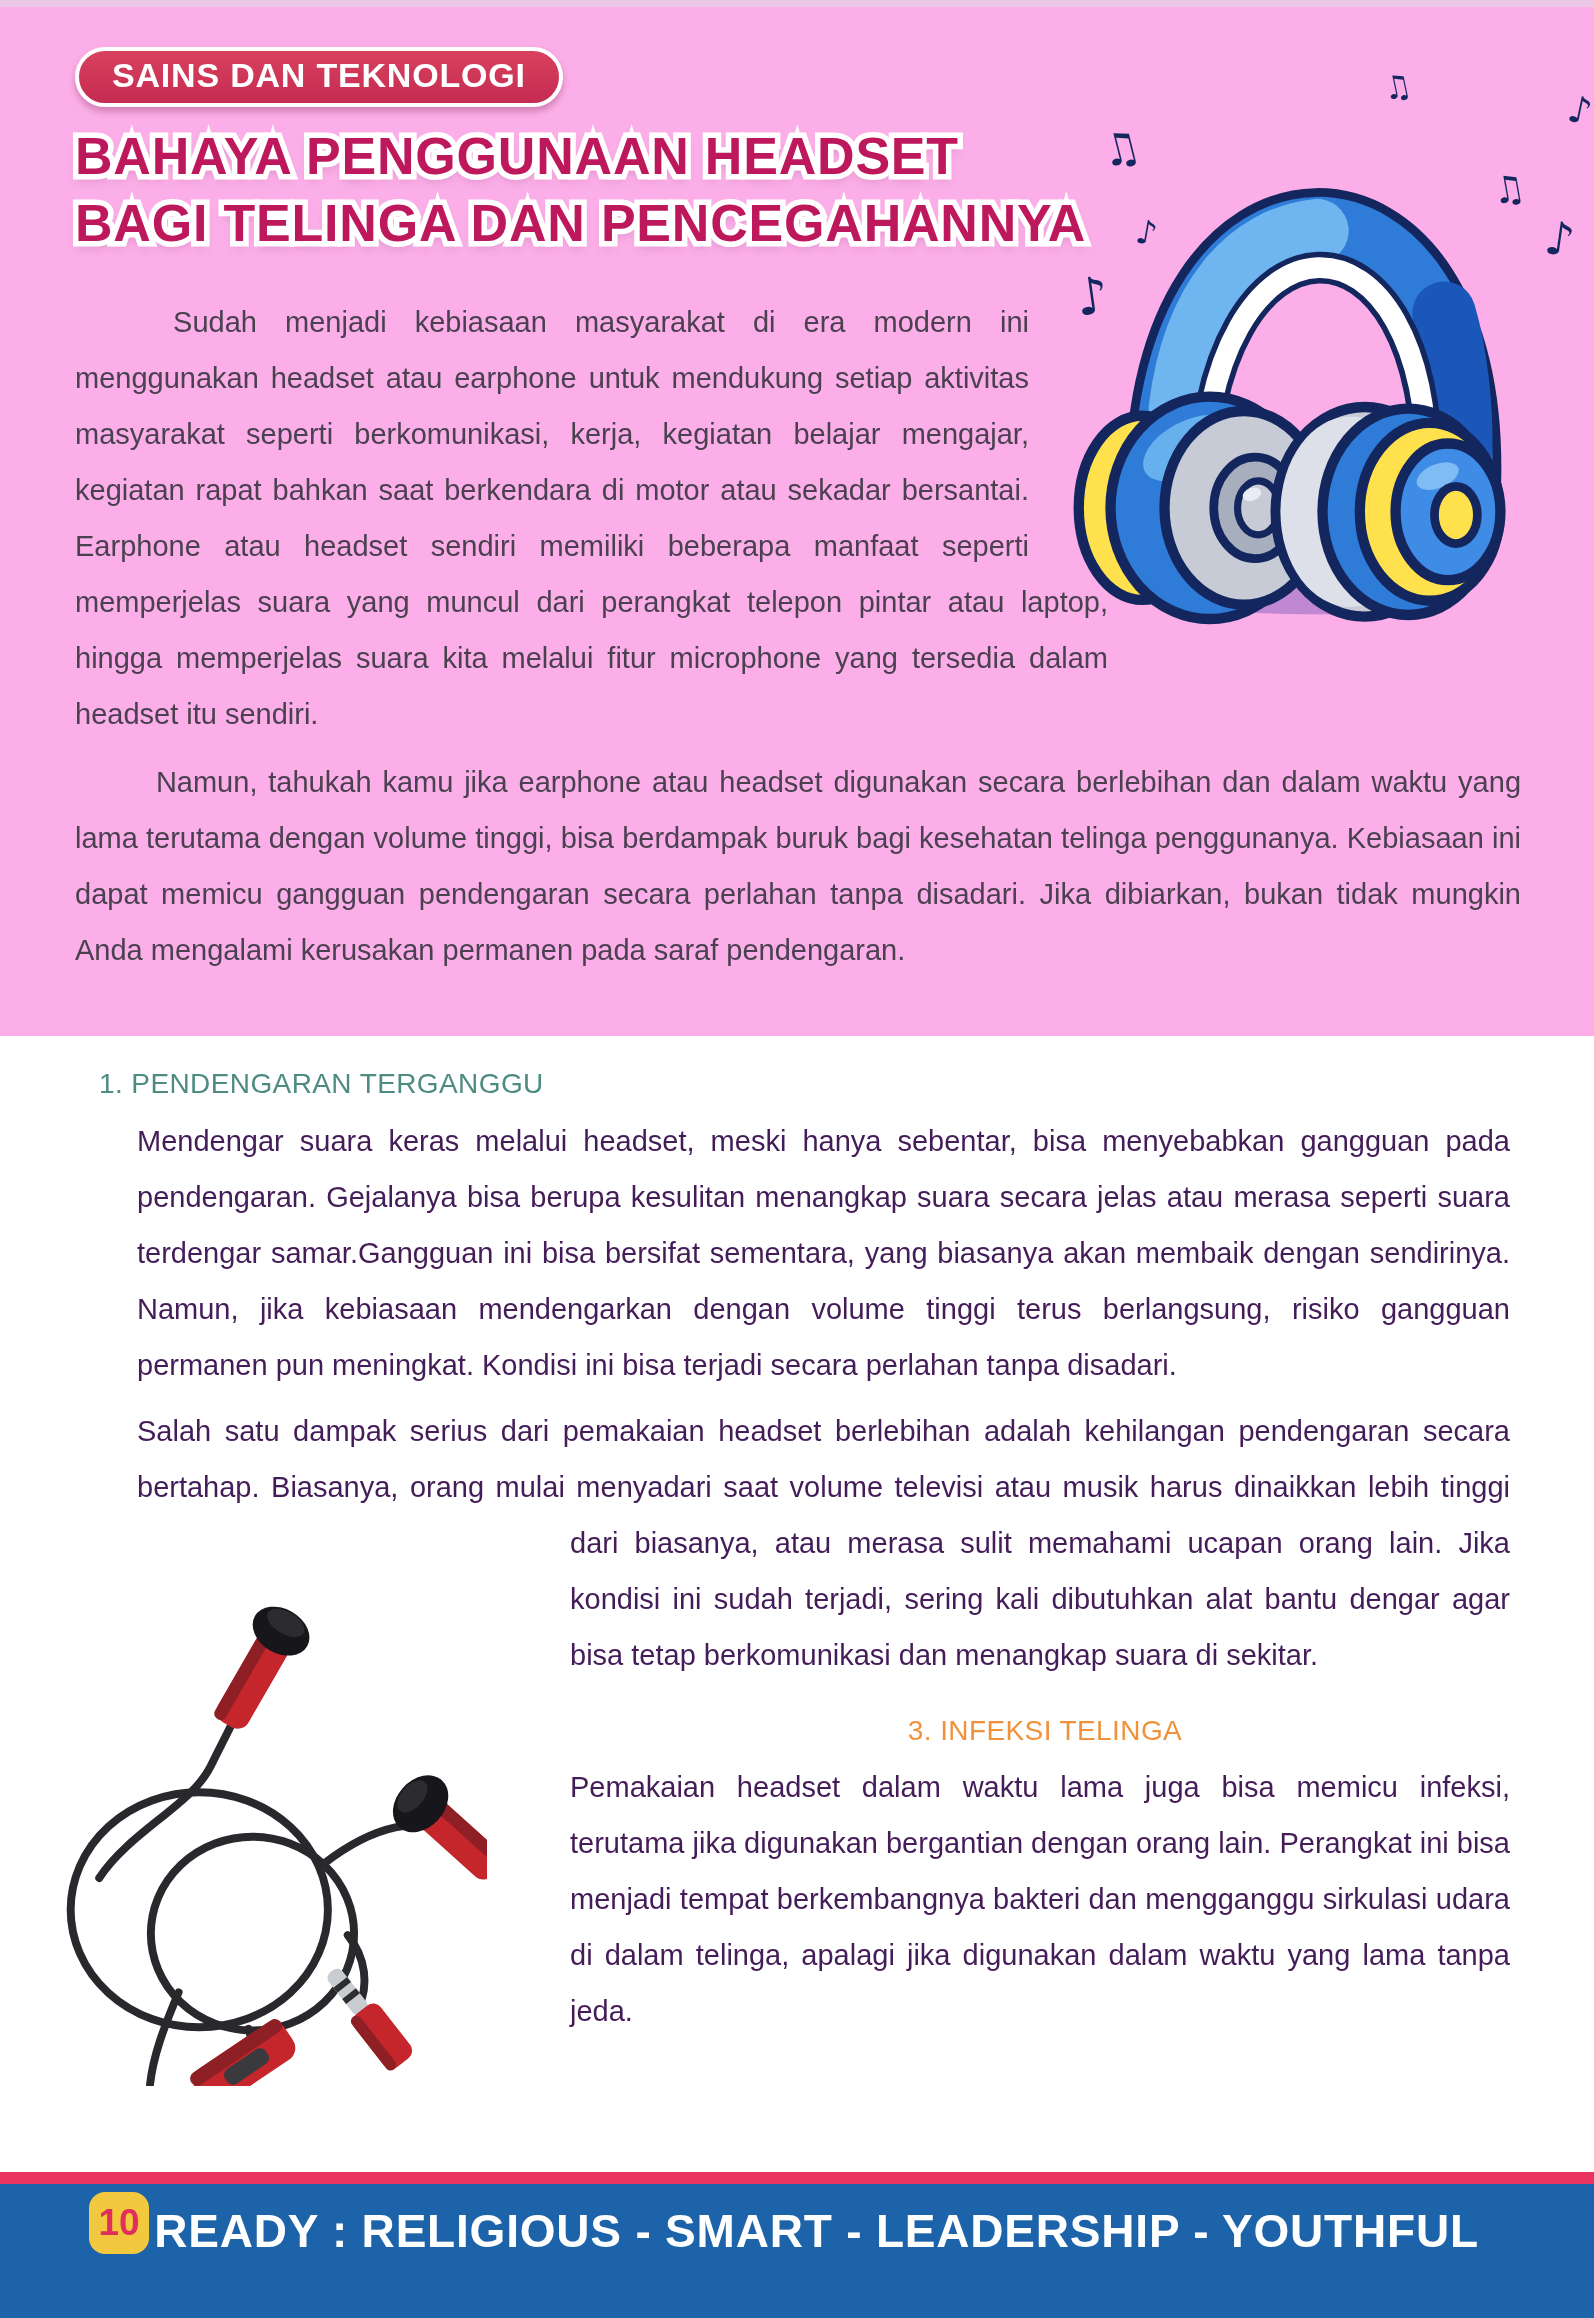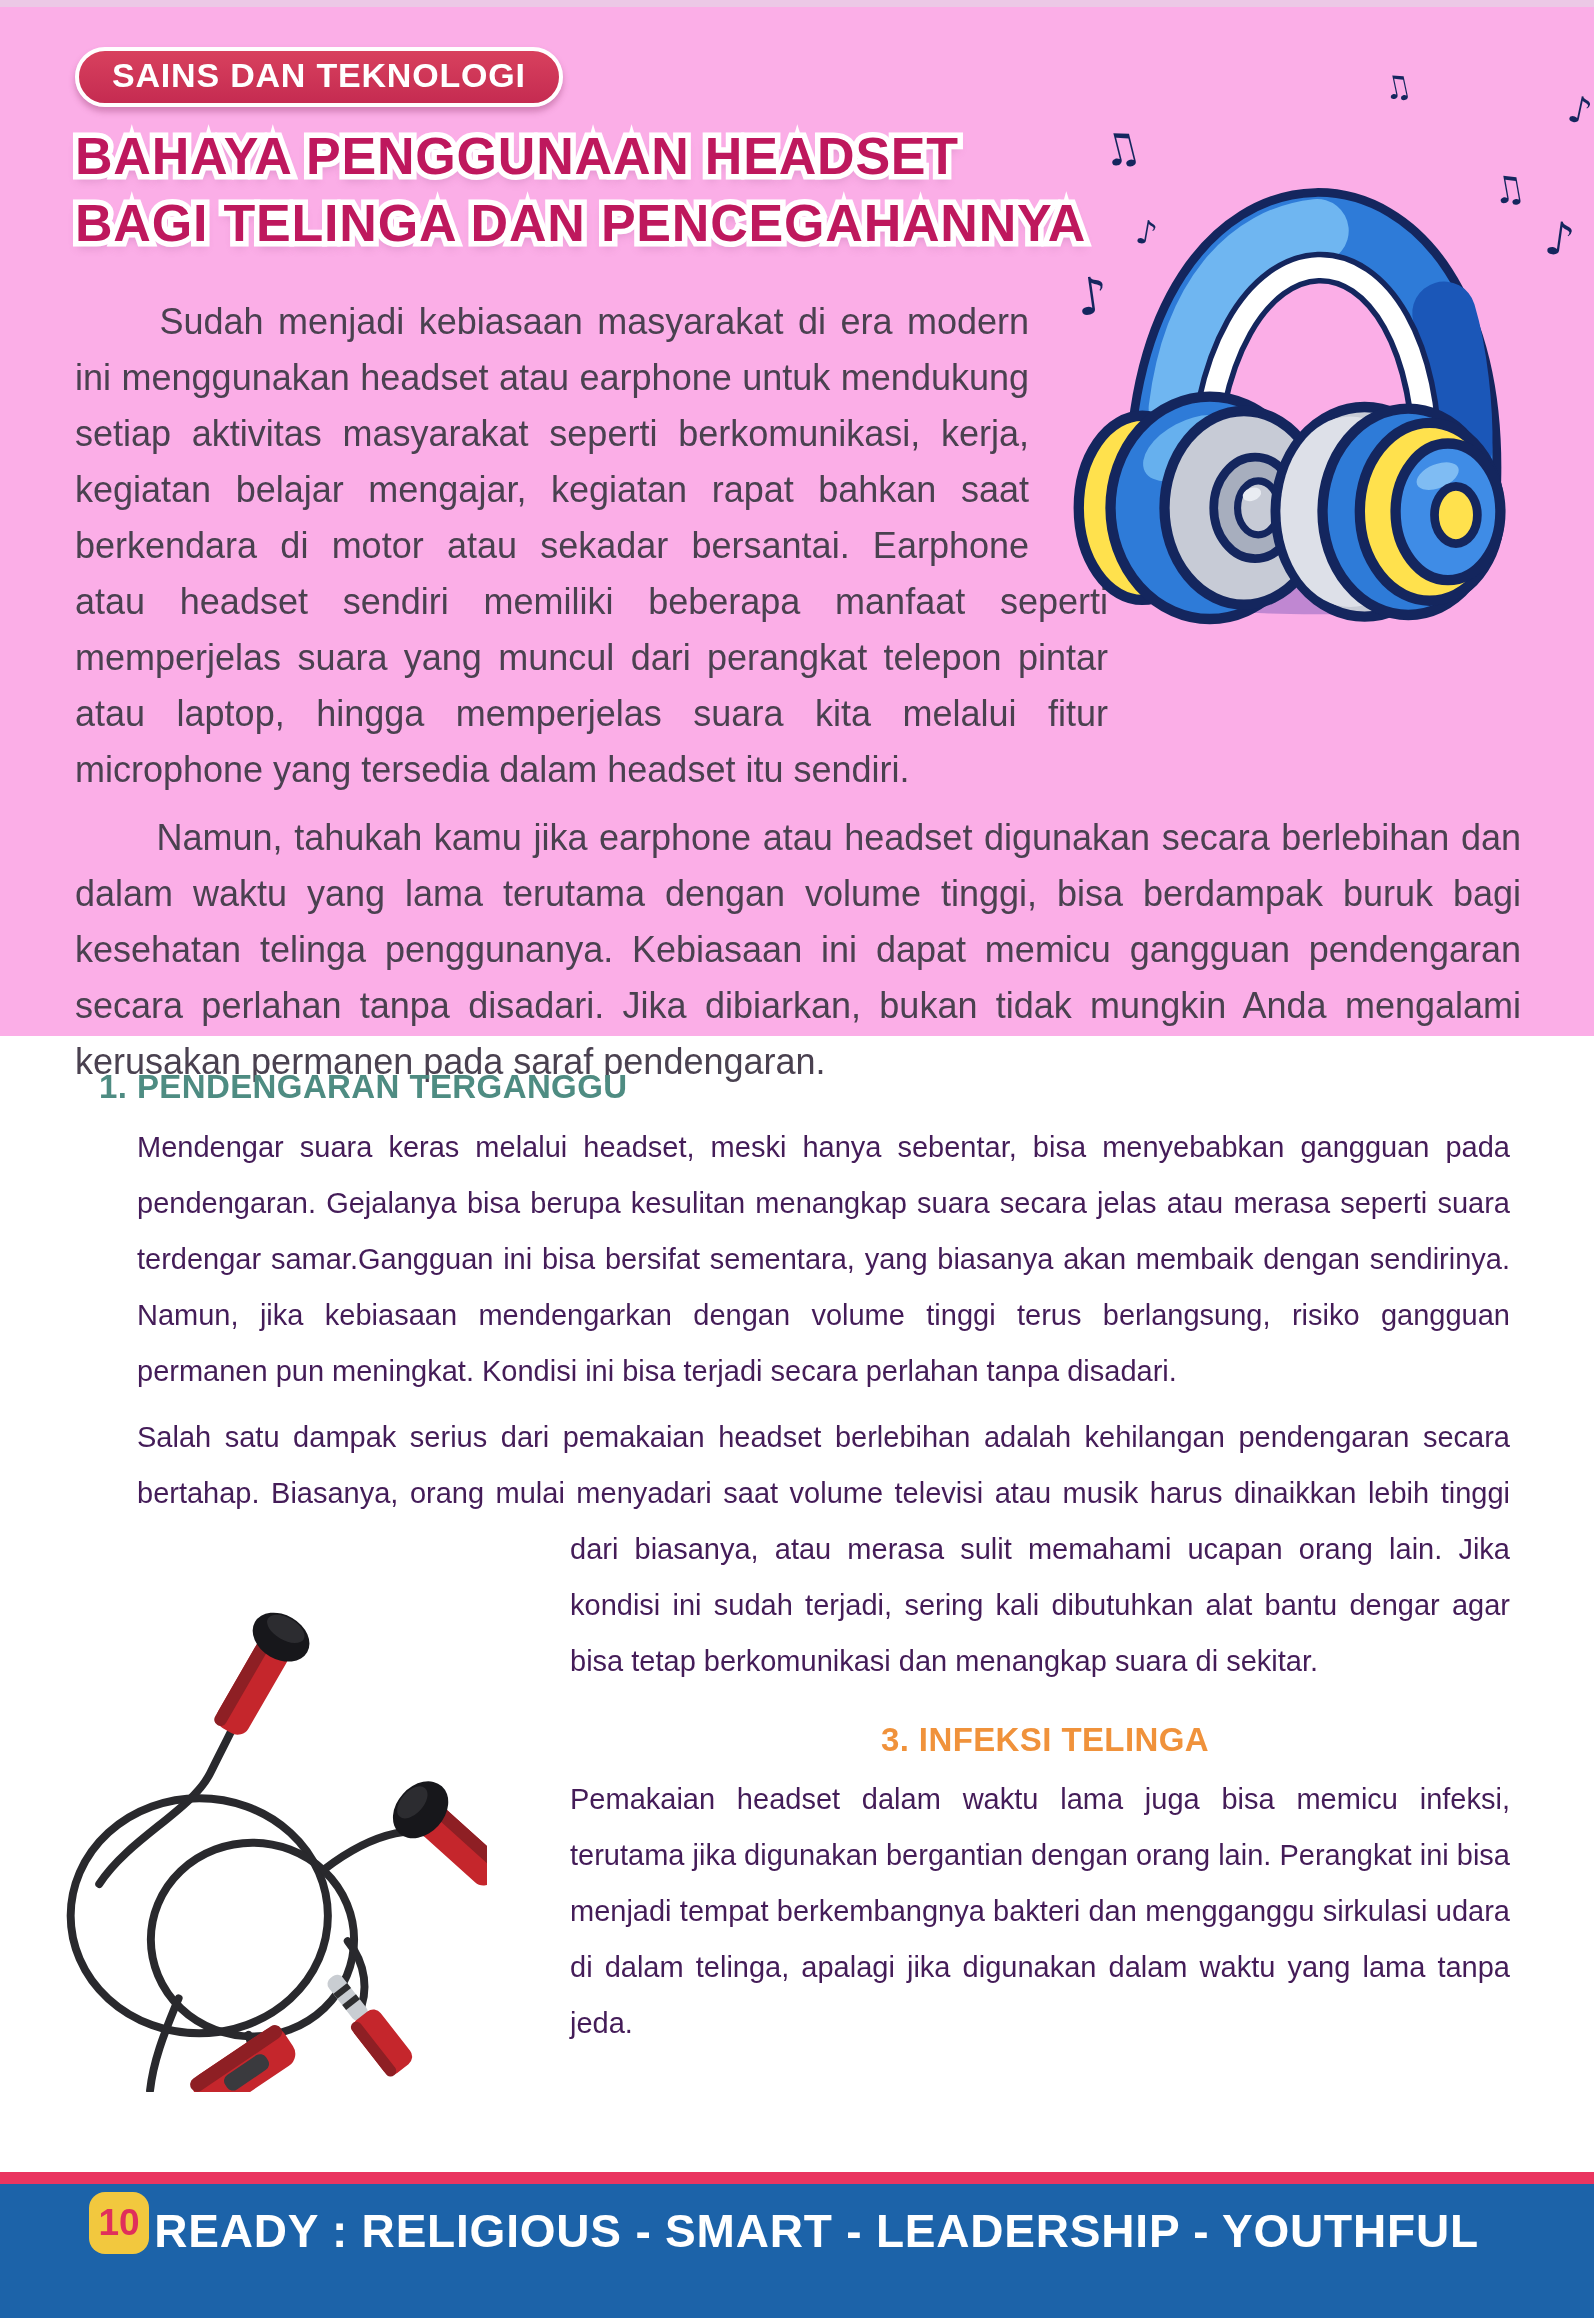--- a/index.html
+++ b/index.html
@@ -28,21 +28,21 @@
     display:block;position:relative;font-weight:800;font-size:52px;line-height:67px;
     letter-spacing:0.8px;color:#be185d;z-index:1;
   }
   .title .tl::before{
     content:attr(data-text);position:absolute;left:0;top:0;z-index:-1;
     -webkit-text-stroke:11px #ffffff;color:#ffffff;
     text-shadow:0 5.6px 9.5px rgba(170,90,150,.45);
   }
   .hero-text{margin-top:37px;}
   .hero-text p{
-    margin:0;font-size:36px;line-height:56px;color:#4a4150;
+    margin:0;font-size:29px;line-height:56px;color:#4a4150;
     text-align:justify;
   }
   .hero-text p + p{margin-top:12px;}
   .ind{display:inline-block;width:70px;}
   .float-a{float:right;width:492px;height:274px;}
   .float-b{float:right;clear:right;width:413px;height:119px;}
   
   .headphone-wrap{
     position:absolute;left:1041px;top:64px;width:554px;height:564px;
     pointer-events:none;z-index:2;
@@ -50,21 +50,21 @@
   .hp-svg{position:absolute;left:6.4px;top:4px;}
   .note{
     position:absolute;color:#14265e;font-weight:bold;line-height:1;
     font-family:"DejaVu Sans",sans-serif;
   }
   
   .content{
     position:relative;padding:0 75px 0 127px;box-sizing:border-box;
   }
   .content h2{
-    margin:32px 0 12.7px -28px;font-size:33px;font-weight:bold;letter-spacing:0.4px;
+    margin:32px 0 12.7px -28px;font-size:28px;font-weight:normal;letter-spacing:0.4px;
   }
   .h-teal{color:#4e8c82;}
   .h-blue{color:#1f74b9;}
   .h-orange{color:#f0923b;text-align:center;}
   .content p{
     margin:10px;font-size:29px;line-height:56px;color:#441c58;text-align:justify;
   }
   .earbud-float{
     float:left;width:433px;height:635px;
     shape-outside:inset(163px 0 0 0);position:relative;

